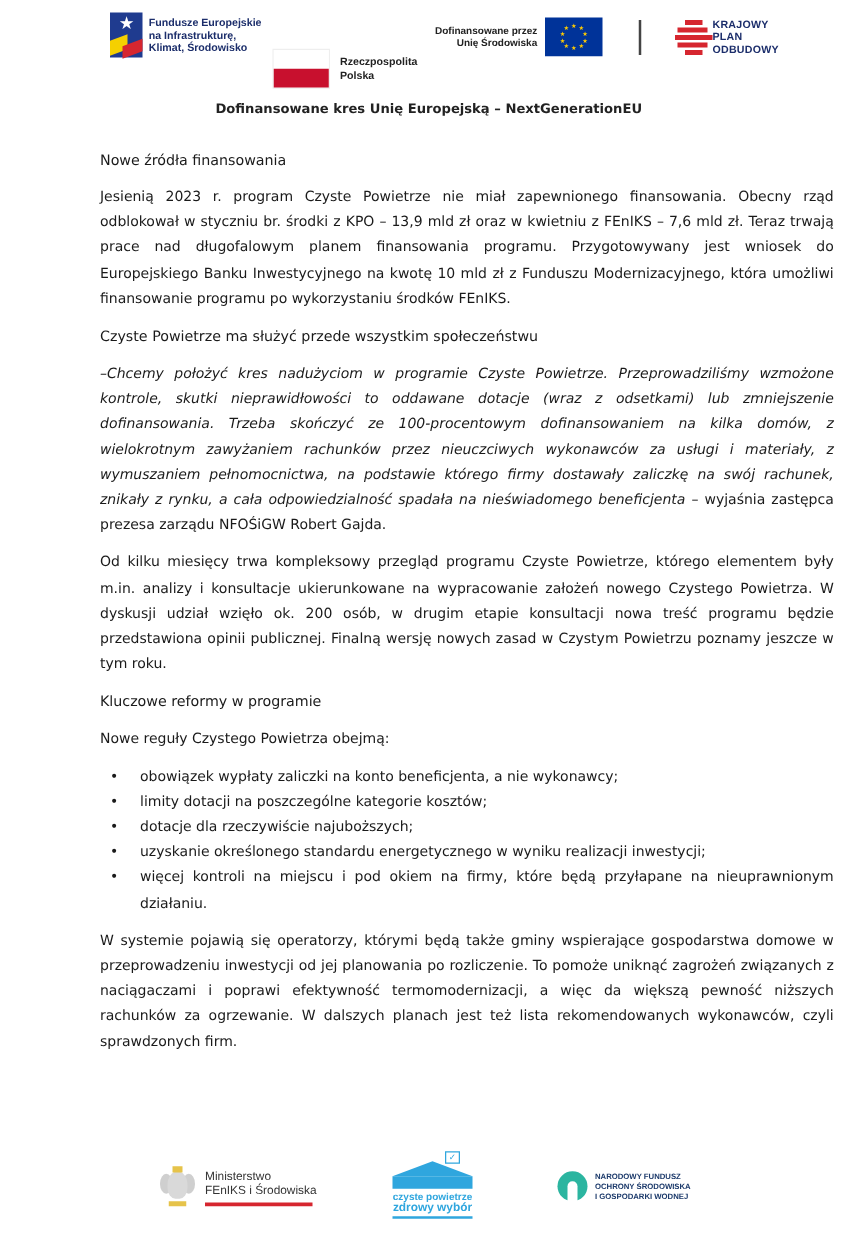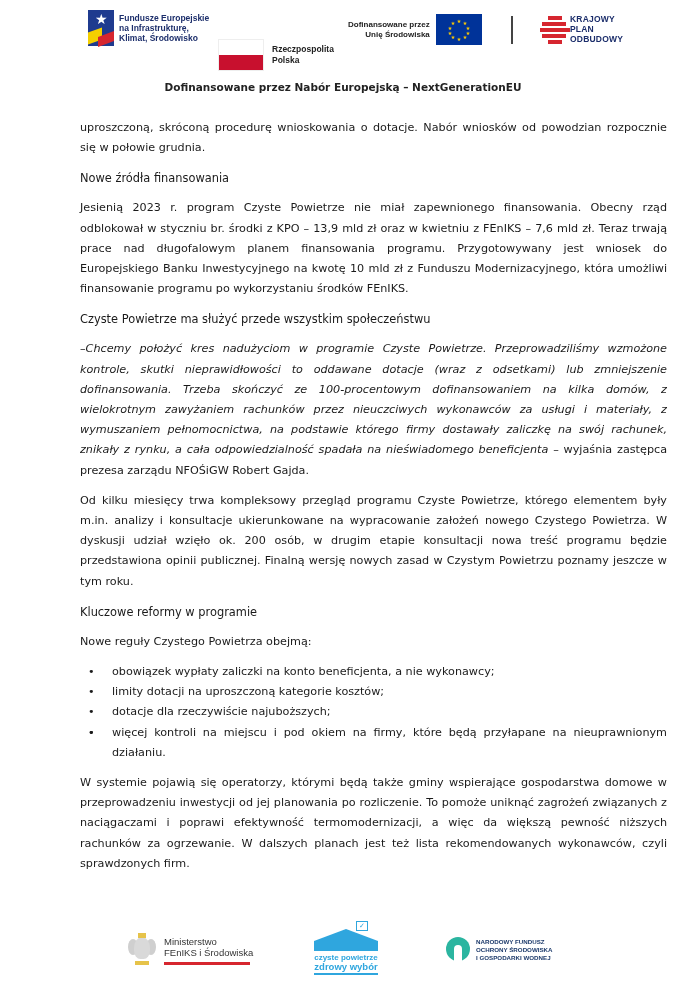--- a/index.html
+++ b/index.html
@@ -137,41 +137,40 @@
       <div style="top:26px;width:14px;left:8px"></div>
     </div>
     <div class="kpo-text">
       <div>KRAJOWY</div>
       <div>PLAN</div>
       <div>ODBUDOWY</div>
     </div>
   </div>
 </div>
 
-<div class="funding-line">Dofinansowane przez Nabór Europejską – NextGenerationEU</div>
+<div class="funding-line">Dofinansowane kres Unię Europejską – NextGenerationEU</div>
 
 <div class="content">
-  <p>uproszczoną, skróconą procedurę wnioskowania o dotacje. Nabór wniosków od powodzian rozpocznie się w połowie grudnia.</p>
 
   <h3>Nowe źródła finansowania</h3>
   <p>Jesienią 2023 r. program Czyste Powietrze nie miał zapewnionego finansowania. Obecny rząd odblokował w styczniu br.  środki z KPO – 13,9 mld zł oraz w kwietniu z FEnIKS – 7,6 mld zł. Teraz trwają prace nad długofalowym planem finansowania programu. Przygotowywany jest wniosek do Europejskiego Banku Inwestycyjnego na kwotę 10 mld zł z Funduszu Modernizacyjnego, która umożliwi finansowanie programu po wykorzystaniu środków FEnIKS.</p>
 
   <h3>Czyste Powietrze ma służyć przede wszystkim społeczeństwu</h3>
   <p><em>–Chcemy położyć kres nadużyciom w programie Czyste Powietrze. Przeprowadziliśmy wzmożone kontrole, skutki nieprawidłowości to oddawane dotacje (wraz z odsetkami) lub zmniejszenie dofinansowania. Trzeba skończyć  ze 100-procentowym dofinansowaniem na kilka domów, z wielokrotnym zawyżaniem rachunków przez nieuczciwych wykonawców za usługi i materiały, z wymuszaniem  pełnomocnictwa, na podstawie którego firmy dostawały zaliczkę na swój rachunek, znikały z rynku, a cała odpowiedzialność spadała na nieświadomego beneficjenta</em><span> – wyjaśnia zastępca prezesa zarządu NFOŚiGW Robert Gajda.</span></p>
 
   <p>Od kilku miesięcy trwa kompleksowy przegląd programu Czyste Powietrze, którego elementem były m.in. analizy i konsultacje ukierunkowane na wypracowanie założeń nowego Czystego Powietrza. W dyskusji udział wzięło ok. 200 osób, w drugim etapie konsultacji nowa treść programu będzie przedstawiona opinii publicznej. Finalną wersję nowych zasad w Czystym Powietrzu poznamy jeszcze w tym roku.</p>
 
   <h3>Kluczowe reformy w programie</h3>
   <p>Nowe reguły Czystego Powietrza obejmą:</p>
 
   <ul>
     <li><span class="bullet">•</span><span>obowiązek wypłaty zaliczki na konto beneficjenta, a nie wykonawcy;</span></li>
-    <li><span class="bullet">•</span><span>limity dotacji na uproszczoną kategorie kosztów;</span></li>
+    <li><span class="bullet">•</span><span>limity dotacji na poszczególne kategorie kosztów;</span></li>
     <li><span class="bullet">•</span><span>dotacje dla rzeczywiście najuboższych;</span></li>
-    <li><span class="bullet">•</span></li>
+    <li><span class="bullet">•</span><span>uzyskanie określonego standardu energetycznego w wyniku realizacji inwestycji;</span></li>
     <li><span class="bullet">•</span><span>więcej kontroli na miejscu i pod okiem na firmy, które będą przyłapane na nieuprawnionym działaniu.</span></li>
   </ul>
 
   <p>W systemie pojawią się operatorzy, którymi będą także gminy wspierające gospodarstwa domowe w przeprowadzeniu inwestycji od jej planowania po rozliczenie. To pomoże uniknąć zagrożeń związanych z naciągaczami i poprawi efektywność termomodernizacji, a więc da większą pewność niższych rachunków za ogrzewanie. W dalszych planach jest też lista rekomendowanych wykonawców, czyli sprawdzonych firm.</p>
 </div>
 
 <div class="ftr">
   <div class="logo-mkis">
     <div class="eagle">
       <div class="wing1"></div>

